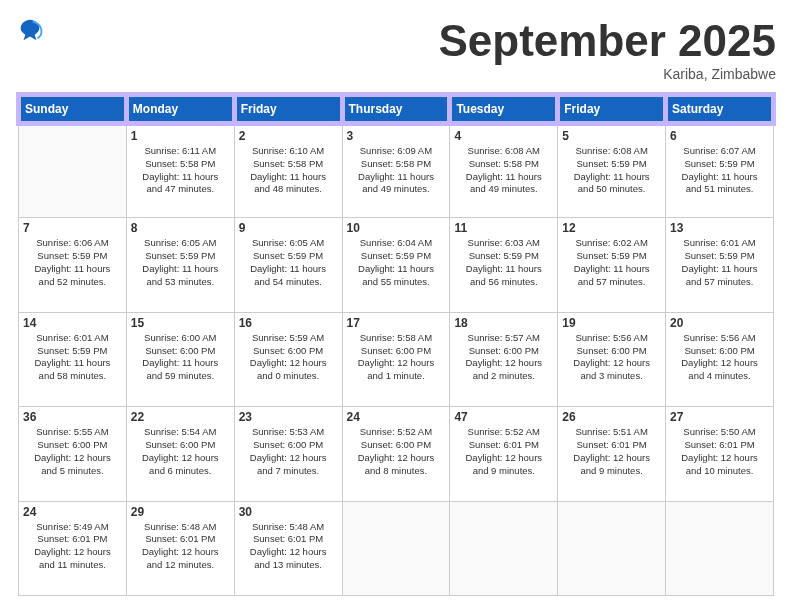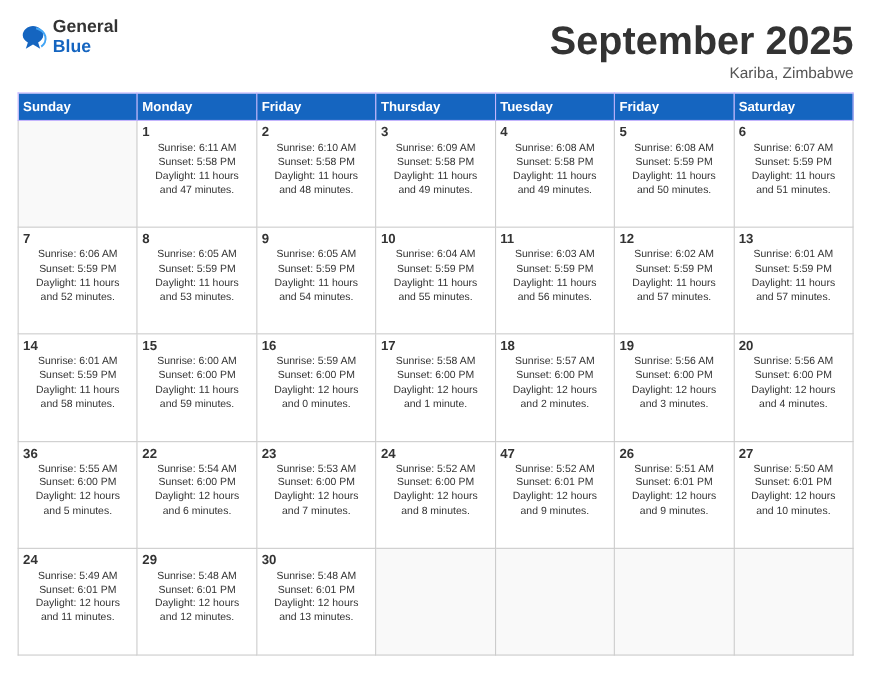--- a/index.html
+++ b/index.html
@@ -30,21 +30,21 @@
       gap: 4px;
     }
     .logo-icon {
       width: 28px;
       height: 28px;
     }
     .title-block {
       text-align: right;
     }
     .month-title {
-      font-size: 36px;
+      font-size: 44px;
       font-weight: bold;
       color: #333;
     }
     .location {
       font-size: 14px;
       color: #555;
     }
     .calendar {
       flex: 1;
       border: 1px solid #ccc;
@@ -52,21 +52,21 @@
       width: 100%;
       table-layout: fixed;
     }
     .calendar th {
       background: #1565c0;
       color: #fff;
       padding: 5px 4px;
       text-align: left;
       font-size: 12px;
       font-weight: bold;
-      border: 1px solid #c4b5fd;
+      border: 5px solid #c4b5fd;
     }
     .calendar td {
       border: 1px solid #ccc;
       vertical-align: top;
       padding: 3px 4px;
       height: 88px;
     }
     .day-num {
       font-weight: bold;
       font-size: 12px;
@@ -84,26 +84,20 @@
 </head>
 <body>
 
 <div class="page">
   <div class="header">
     <div class="logo">
       <svg class="logo-icon" viewBox="0 0 30 30" xmlns="http://www.w3.org/2000/svg">
         <path d="M15 4 C20 4 25 8 25 13 C25 16 23 18 20 20 L22 26 L15 22 L8 26 L10 20 C7 18 5 16 5 13 C5 8 10 4 15 4Z" fill="#1565c0"></path>
         <path d="M18 6 C22 7 26 10 27 14 C28 18 26 22 23 24" fill="none" stroke="#42a5f5" stroke-width="2"></path>
       </svg>
-      <div>
-        <div style="font-size:16px;font-weight:bold;color:#333;line-height:1.1">
-          <span style="color:#333">General</span><br>
-          <span style="color:#1565c0">Blue</span>
-        </div>
-      </div>
     </div>
     <div class="title-block">
       <div class="month-title">September 2025</div>
       <div class="location">Kariba, Zimbabwe</div>
     </div>
   </div>
 
   <table class="calendar">
     <thead>
       <tr>

